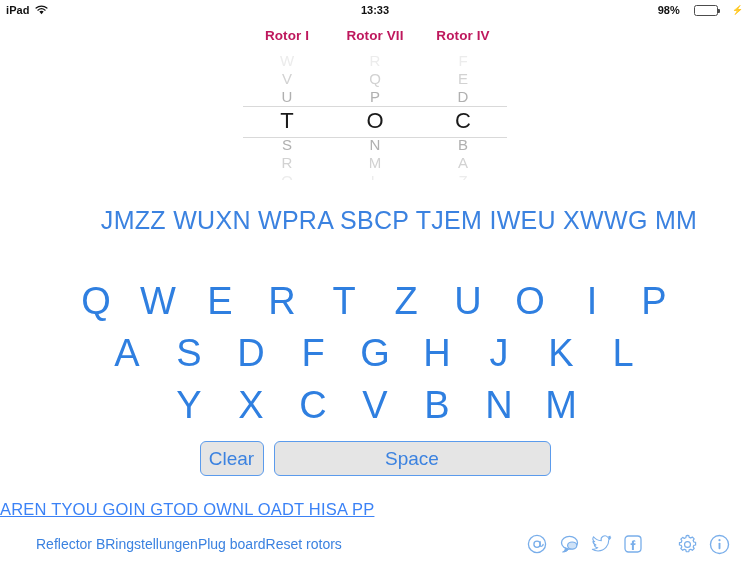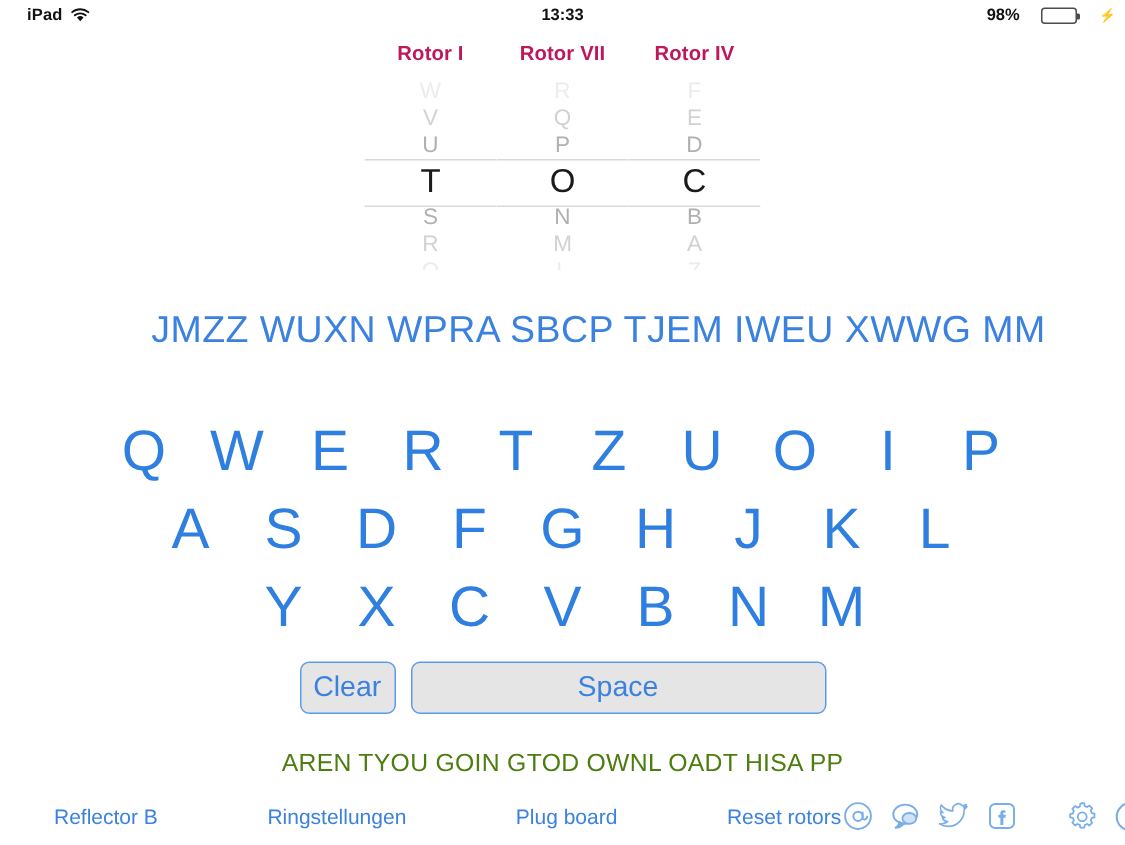--- a/index.html
+++ b/index.html
@@ -19,21 +19,21 @@
   
   .statusbar {
     height: 20px;
     display: flex;
     align-items: center;
     padding: 0 6px;
     font-size: 11px;
     color: #111;
     position: relative;
   }
-  .sb-left { display: flex; align-items: center; gap: 5px; margin-left: 12px; }
+  .sb-left { display: flex; align-items: center; gap: 5px; }
   .sb-device { font-size: 11px; font-weight: 600; letter-spacing: .1px; }
   .wifi-icon { display: inline-block; }
   .sb-center {
     position: absolute;
     left: 0; right: 0;
     text-align: center;
     font-size: 11px;
     font-weight: 600;
   }
   .sb-right {
@@ -174,41 +174,41 @@
     line-height: 33px;
   }
   .btn-space {
     width: 277px;
     height: 35px;
     line-height: 33px;
   }
 
   
   .plaintext {
-    text-align: center;
-    color: #4d7c0f;
+    text-align: left;
+    color: #3b82f6;
     font-size: 16.5px;
     letter-spacing: .2px;
     margin-top: 24px;
+    text-decoration: underline;
   }
 
   
   .toolbar {
     position: absolute;
     left: 0; right: 0;
     bottom: 0;
     height: 38px;
     display: flex;
     align-items: center;
   }
   .toolbar-links {
     display: flex;
     align-items: center;
     padding-left: 36px;
-    gap: 73px;
   }
   .toolbar-link {
     color: #3b82e0;
     font-size: 14px;
     font-weight: 500;
     cursor: pointer;
     user-select: none;
     white-space: nowrap;
   }
   .toolbar-icons {

